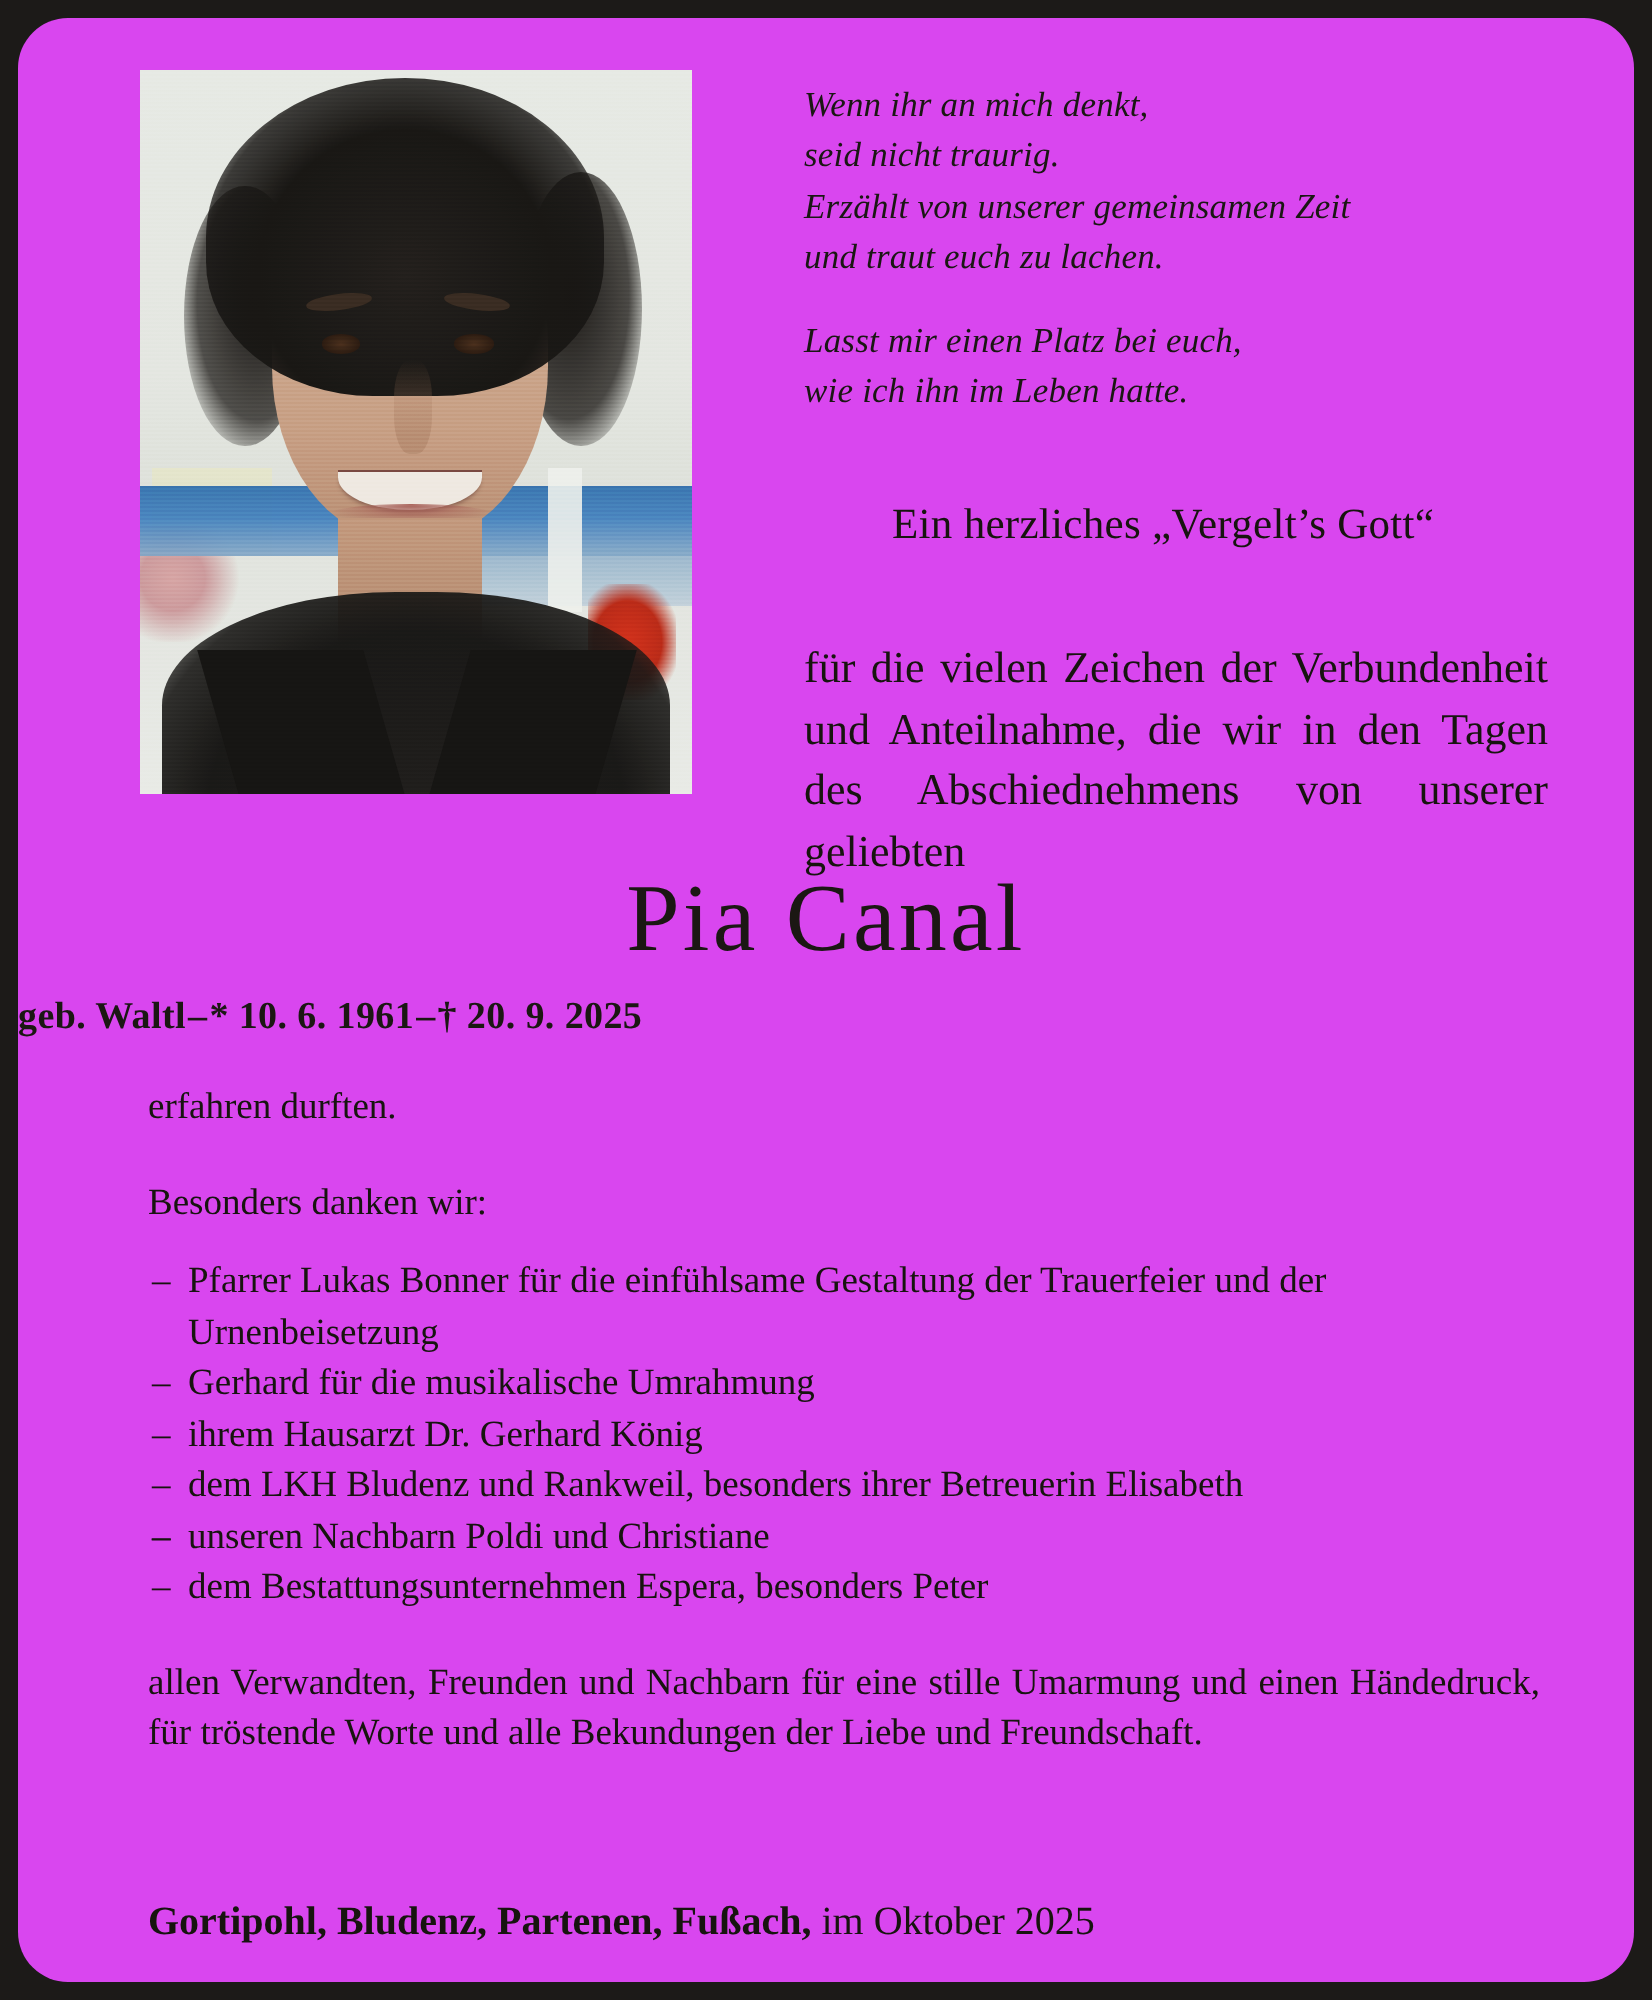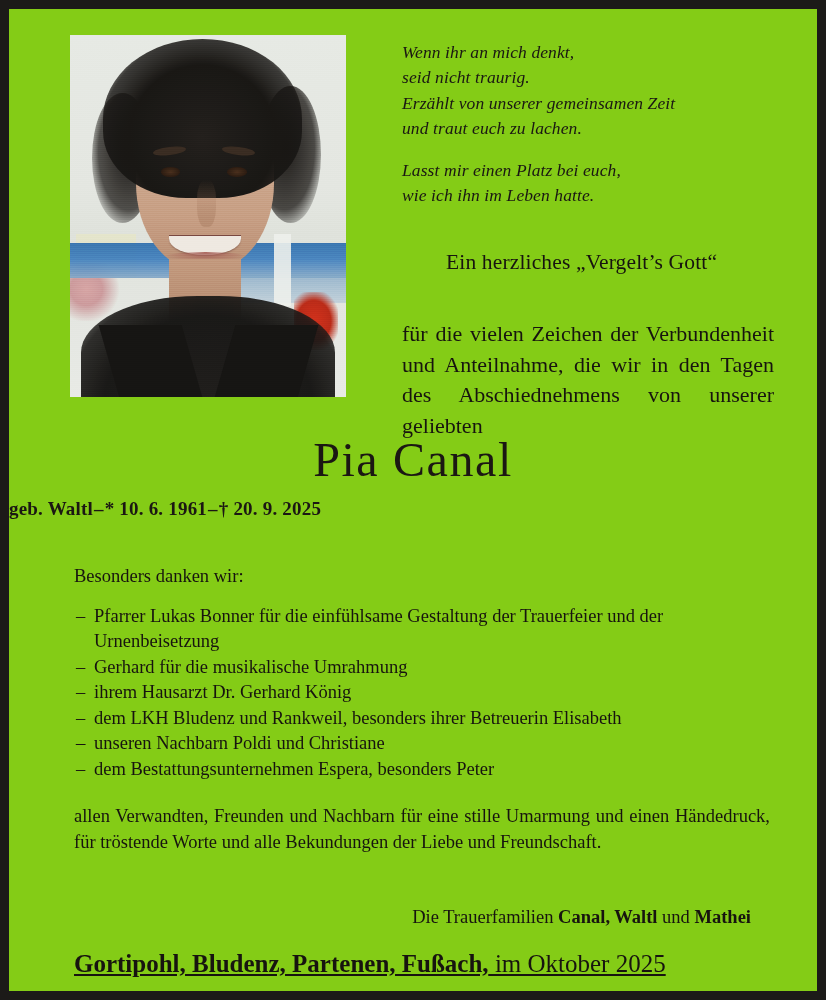--- a/index.html
+++ b/index.html
@@ -18,23 +18,24 @@
     box-sizing: border-box;
     background: #1c1a18;
     padding: 9px;
     overflow: hidden;
   }
 
   .sheet {
     position: relative;
     width: 100%;
     height: 100%;
-    background: #84cc16;
+    background: #d946ef;
     box-sizing: border-box;
     color: #17140f;
+    border-radius: 25px;
   }
 
   
   .photo-frame {
     position: absolute;
     left: 61px;
     top: 26px;
     width: 276px;
     height: 362px;
     overflow: hidden;
@@ -314,22 +315,21 @@
     left: 65px;
     right: 66px;
     top: 898px;
     text-align: right;
     font-size: 18.5px;
   }
   .place-line {
     position: absolute;
     left: 65px;
     top: 941px;
-    font-size: 25px;
-    text-decoration: underline;
+    font-size: 20px;
   }
   b { font-weight: bold; }
 </style>
 </head>
 <body>
 
 <div class="notice">
   <div class="sheet">
 
     <div class="photo-frame">
@@ -376,38 +376,36 @@
 
     <div class="thanks-intro">für die vielen Zeichen der Verbundenheit und Anteilnahme, die wir in den Tagen des Abschiednehmens von unserer geliebten</div>
 
     <div class="name">Pia Canal</div>
 
     <div class="dates">
       <span>geb. Waltl</span><span class="sep">–</span><span>*</span>&nbsp;<span>10. 6. 1961</span><span class="sep">–</span><span>†</span>&nbsp;<span>20. 9. 2025</span>
     </div>
 
     <div class="body-col">
+      <p>erfahren durften.</p>
       <div class="gap-1"></div>
       <p>Besonders danken wir:</p>
       <div class="gap-2"></div>
       <ul class="thanks-list">
         <li><span class="dash">–</span><span>Pfarrer Lukas Bonner für die einfühlsame Gestaltung der Trauerfeier und der Urnenbeisetzung</span></li>
         <li><span class="dash">–</span><span>Gerhard für die musikalische Umrahmung</span></li>
         <li><span class="dash">–</span><span>ihrem Hausarzt Dr. Gerhard König</span></li>
         <li><span class="dash">–</span><span>dem LKH Bludenz und Rankweil, besonders ihrer Betreuerin Elisabeth</span></li>
         <li><span class="dash">–</span></li>
         <li><span class="dash">–</span><span>unseren Nachbarn Poldi und Christiane</span></li>
         <li><span class="dash">–</span><span>dem Bestattungsunternehmen Espera, besonders Peter</span></li>
       </ul>
       <div class="gap-3"></div>
       <p class="final-para">allen Verwandten, Freunden und Nachbarn für eine stille Umarmung und einen Händedruck, für tröstende Worte und alle Bekundungen der Liebe und Freundschaft.</p>
     </div>
 
-    <div class="families">
-      <span>Die Trauerfamilien </span><b>Canal, Waltl</b><span> und </span><b>Mathei</b>
-    </div>
 
     <div class="place-line">
       <b>Gortipohl, Bludenz, Partenen, Fußach,</b><span> im Oktober 2025</span>
     </div>
 
   </div>
 </div>
 
 </body></html>

